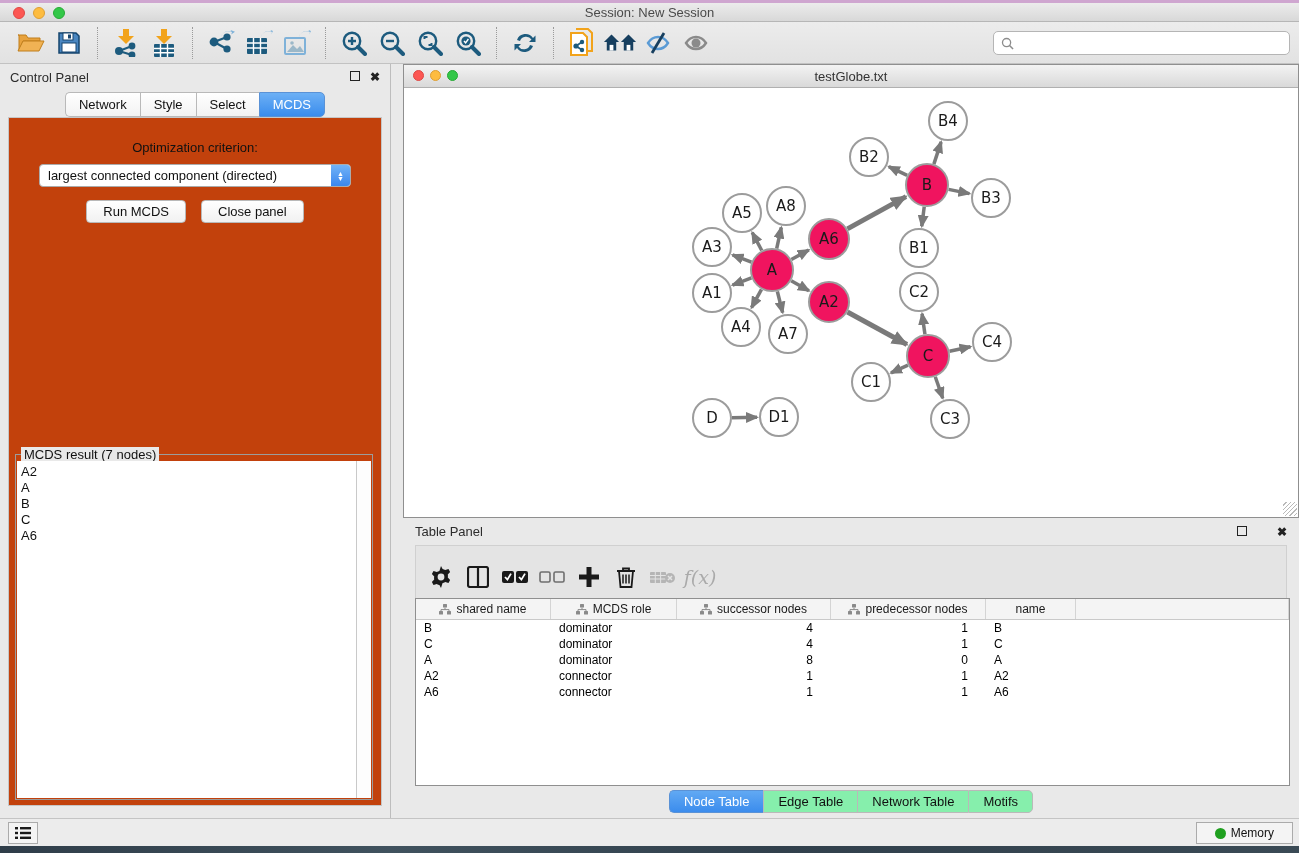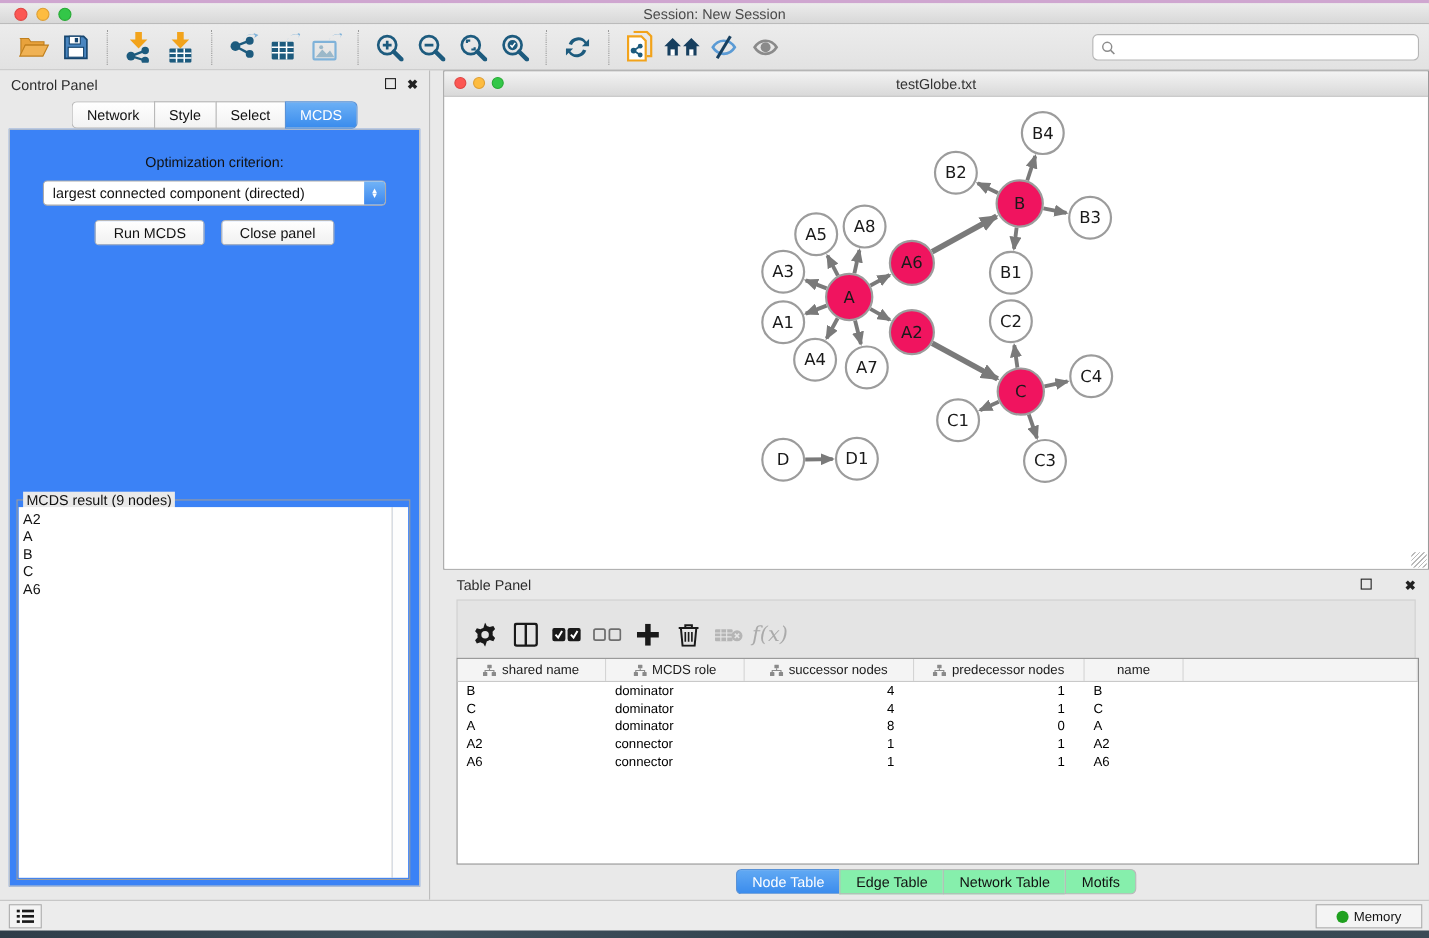--- a/index.html
+++ b/index.html
@@ -39,21 +39,21 @@
   .panel-head .ptitle { font-size:13px; color:#2c2c2c; flex:1; }
   .mini-ic { font-size:12px; color:#222; margin-left:10px; line-height:1; }
   .float-sq { width:10px; height:10px; border:1.5px solid #222; display:inline-block; }
   .tabs-row { display:flex; justify-content:center; margin-top:2px; position:relative; z-index:2; }
   .tab { font-size:13px; padding:4px 13px; background:linear-gradient(#ffffff,#f2f2f2);
     border:1px solid #b9b9b9; border-right:none; color:#111; }
   .tab:first-child { border-radius:5px 0 0 5px; }
   .tab:last-child { border-right:1px solid #b9b9b9; border-radius:0 5px 5px 0; }
   .tab.active { background:linear-gradient(#6cb0f5,#3a8ced); color:#fff; border-color:#5a92d6; }
   .cp-body { position:absolute; left:8px; right:8px; top:53px; bottom:12px;
-    border:1px solid #c6c6c6; background:#3b82f6; }
+    border:1px solid #c6c6c6; background:#c2410c; }
   .opt-label { text-align:center; font-size:13px; color:#111; margin-top:22px; }
   .combo { position:relative; margin:9px auto 0; width:312px; height:23px; background:#fff;
     border:1px solid #ababab; border-radius:4px; font-size:13px; color:#111;
     display:flex; align-items:center; padding-left:8px; }
   .combo .stepper { position:absolute; right:0; top:0; width:19px; height:21px;
     background:linear-gradient(#71b3f7,#3c87ee); border-radius:0 3px 3px 0;
     display:flex; flex-direction:column; align-items:center; justify-content:center; color:#fff; }
   .combo .stepper span { font-size:7px; line-height:5px; }
   .btn-row { display:flex; justify-content:center; gap:15px; margin-top:13px; }
   .push-btn { font-size:13px; color:#111; background:linear-gradient(#ffffff,#f1f1f1);
@@ -287,21 +287,21 @@
         <span class="stepper">
             <span>▲</span>
             <span>▼</span>
           </span>
       </div>
       <div class="btn-row">
         <button class="push-btn">Run MCDS</button>
         <button class="push-btn">Close panel</button>
       </div>
       <div class="result-group">
-        <span class="result-legend">MCDS result (9 nodes)</span>
+        <span class="result-legend">MCDS result (7 nodes)</span>
         <div class="result-list" id="result-list">
             <div>A2</div>
             <div>A</div>
             <div>B</div>
             <div>C</div>
             <div>A6</div>
           </div>
         <div class="result-scroll"></div>
       </div>
     </div>

